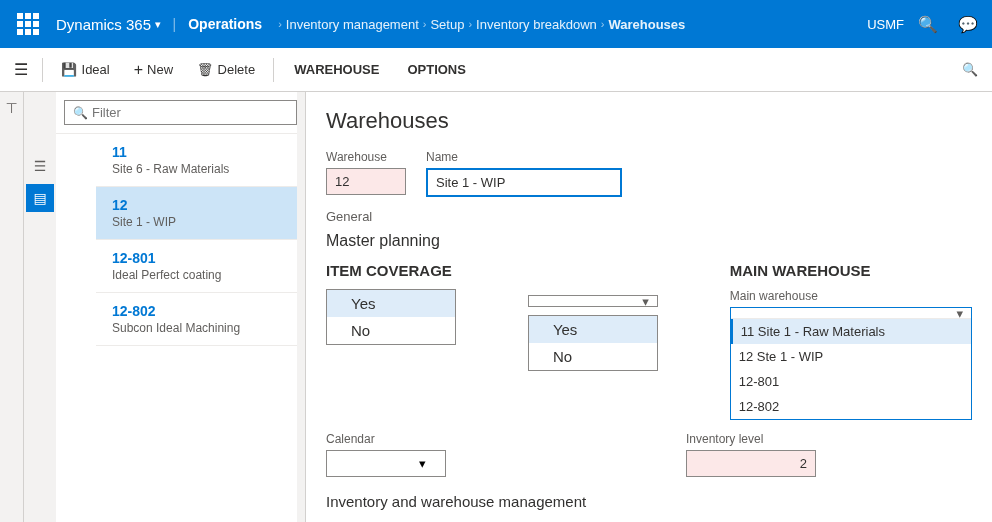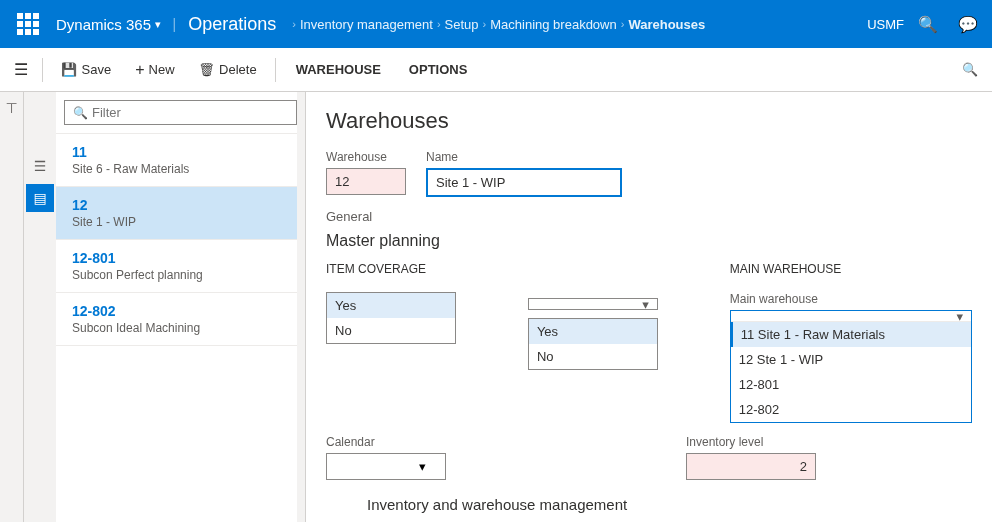--- a/index.html
+++ b/index.html
@@ -24,21 +24,21 @@
       display: grid; grid-template-columns: repeat(3,6px); gap: 2px;
     }
     .nav-waffle-dot { width: 6px; height: 6px; background: white; }
     .nav-brand {
       color: white; font-size: 15px; font-weight: 400;
       padding: 0 8px;
       display: flex; align-items: center; gap: 4px;
       cursor: pointer;
     }
     .nav-separator { color: rgba(255,255,255,0.5); margin: 0 4px; font-size: 14px; }
-    .nav-module { color: white; font-size: 18px; font-weight: 400; padding: 0 8px; }
+    .nav-module { color: white; font-size: 14px; font-weight: 700; padding: 0 8px; }
     .nav-breadcrumb {
       display: flex; align-items: center; gap: 4px;
       color: white; font-size: 13px; padding: 0 8px;
     }
     .nav-breadcrumb span { color: rgba(255,255,255,0.9); }
     .nav-breadcrumb .chevron { color: rgba(255,255,255,0.6); font-size: 11px; }
     .nav-right { margin-left: auto; display: flex; align-items: center; gap: 8px; }
     .nav-usmf { color: white; font-size: 13px; }
     .nav-icon-btn { color: white; cursor: pointer; font-size: 16px; width: 32px; height: 32px; display: flex; align-items: center; justify-content: center; }
 
@@ -111,21 +111,21 @@
       display: flex; align-items: center;
       border: 1px solid #8a8886;
       background: white;
       padding: 4px 8px; gap: 4px;
     }
     .filter-input {
       border: none; outline: none;
       font-size: 13px; width: 100%; color: #323130;
       background: transparent;
     }
-    .list-items { flex: 1; overflow-y: auto; }
+    .list-items { flex: 1; overflow-y: auto; padding-left: 40px; }
     .list-item {
       padding: 10px 16px;
       border-bottom: 1px solid #edebe9;
       cursor: pointer;
     }
     .list-item.selected { background: #cce4f7; }
     .list-item-id { font-weight: 600; font-size: 14px; color: #0078d4; }
     .list-item-name { font-size: 12px; color: #605e5c; margin-top: 2px; }
     .list-item.selected .list-item-id { color: #0078d4; }
 
@@ -169,21 +169,21 @@
     .form-input.name-field {
       background: white; min-width: 160px;
       border: 2px solid #0078d4;
     }
     .section-title { font-size: 13px; color: #605e5c; margin-bottom: 8px; margin-top: 4px; }
     .section-header { font-size: 16px; font-weight: 500; color: #323130; margin-bottom: 12px; margin-top: 8px; }
 
     .master-planning-section { margin-top: 8px; }
     .master-cols { display: flex; gap: 0; }
     .master-col { flex: 1; }
-    .col-header { font-size: 12px; font-weight: 400; color: #323130; margin-bottom: 16px; text-transform: uppercase; }
+    .col-header { font-size: 15px; font-weight: 700; color: #323130; margin-bottom: 10px; text-transform: uppercase; }
 
     
     .dropdown-wrap {
       position: relative; display: inline-block;
     }
     .dropdown-btn {
       border: 1px solid #8a8886;
       background: white; padding: 5px 28px 5px 8px;
       font-size: 13px; color: #323130; cursor: pointer;
       min-width: 120px; text-align: left; position: relative;
@@ -193,21 +193,21 @@
       color: #605e5c;
     }
 
     
     .yesno-list {
       border: 1px solid #8a8886;
       background: white; min-width: 120px;
       margin-top: 4px;
     }
     .yesno-item {
-      padding: 5px 8px; font-size: 13px; color: #323130; cursor: pointer;
+      padding: 5px 24px; font-size: 15px; color: #323130; cursor: pointer;
     }
     .yesno-item.selected { background: #deecf9; }
 
     
     .main-warehouse-col { flex: 1.2; }
     .mw-dropdown-open {
       border: 1px solid #0078d4;
       background: white; min-width: 200px;
     }
     .mw-dropdown-header {
@@ -270,37 +270,37 @@
     <span style="font-size:11px;">▾</span>
   </div>
   <span class="nav-separator">|</span>
   <span class="nav-module">Operations</span>
   <div class="nav-breadcrumb">
     <span class="chevron">›</span>
     <span style="cursor:pointer;">Inventory management</span>
     <span class="chevron">›</span>
     <span style="cursor:pointer;">Setup</span>
     <span class="chevron">›</span>
-    <span style="cursor:pointer;">Machining breakdown</span>
+    <span style="cursor:pointer;">Inventory breakdown</span>
     <span class="chevron">›</span>
     <span style="cursor:pointer; font-weight:600;">Warehouses</span>
   </div>
   <div class="nav-right">
     <span class="nav-usmf">USMF</span>
     <div class="nav-icon-btn">🔍</div>
     <div class="nav-icon-btn">💬</div>
   </div>
 </div>
 
 <div class="toolbar">
   <button class="hamburger-btn">☰</button>
   <div class="toolbar-separator"></div>
   <button class="toolbar-btn">
     <span>💾</span>
-    <span>Save</span>
+    <span>Ideal</span>
   </button>
   <button class="toolbar-btn">
     <span style="font-size:16px;">+</span>
     <span>New</span>
   </button>
   <button class="toolbar-btn">
     <span>🗑</span>
     <span>Delete</span>
   </button>
   <div class="toolbar-separator"></div>
@@ -331,21 +331,21 @@
       <div class="list-item">
         <div class="list-item-id">11</div>
         <div class="list-item-name">Site 6 - Raw Materials</div>
       </div>
       <div class="list-item selected">
         <div class="list-item-id">12</div>
         <div class="list-item-name">Site 1 - WIP</div>
       </div>
       <div class="list-item">
         <div class="list-item-id">12-801</div>
-        <div class="list-item-name">Subcon Perfect planning</div>
+        <div class="list-item-name">Ideal Perfect coating</div>
       </div>
       <div class="list-item">
         <div class="list-item-id">12-802</div>
         <div class="list-item-name">Subcon Ideal Machining</div>
       </div>
     </div>
     <div class="scrollbar-placeholder"></div>
   </div>
 
   <div class="content-area">
@@ -412,18 +412,18 @@
             <input class="calendar-input" type="text" value="" style="">
             <span>▾</span>
           </div>
         </div>
         <div class="form-group" style="margin-left:220px;">
           <label class="form-label">Inventory level</label>
           <input class="wh-level-input" type="text" value="2" style="width: 130px;">
         </div>
       </div>
 
-      <div style="margin-top:16px;margin-left:41px;">
+      <div style="margin-top:16px;">
         <span style="font-size:15px; font-weight:500; color:#323130;">Inventory and warehouse management</span>
       </div>
     </div>
   </div>
 </div>
 
 </body></html>

